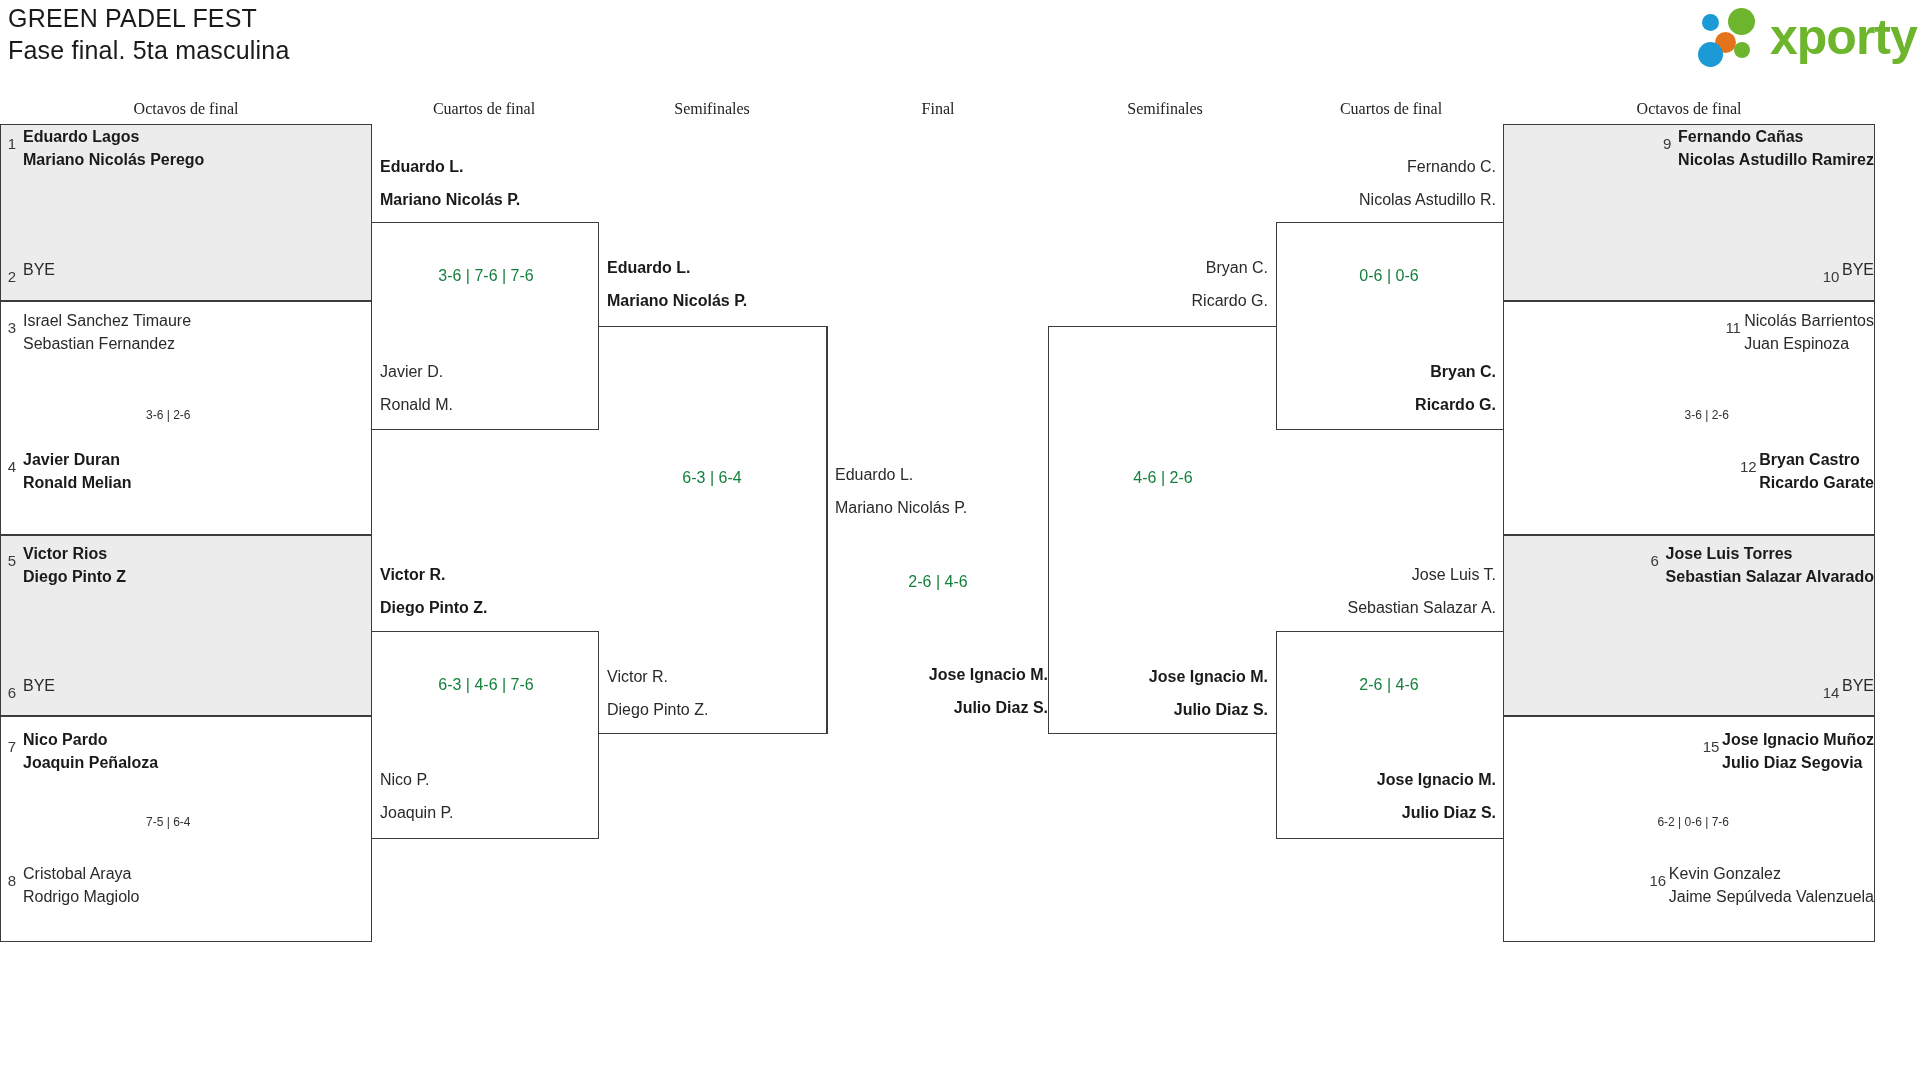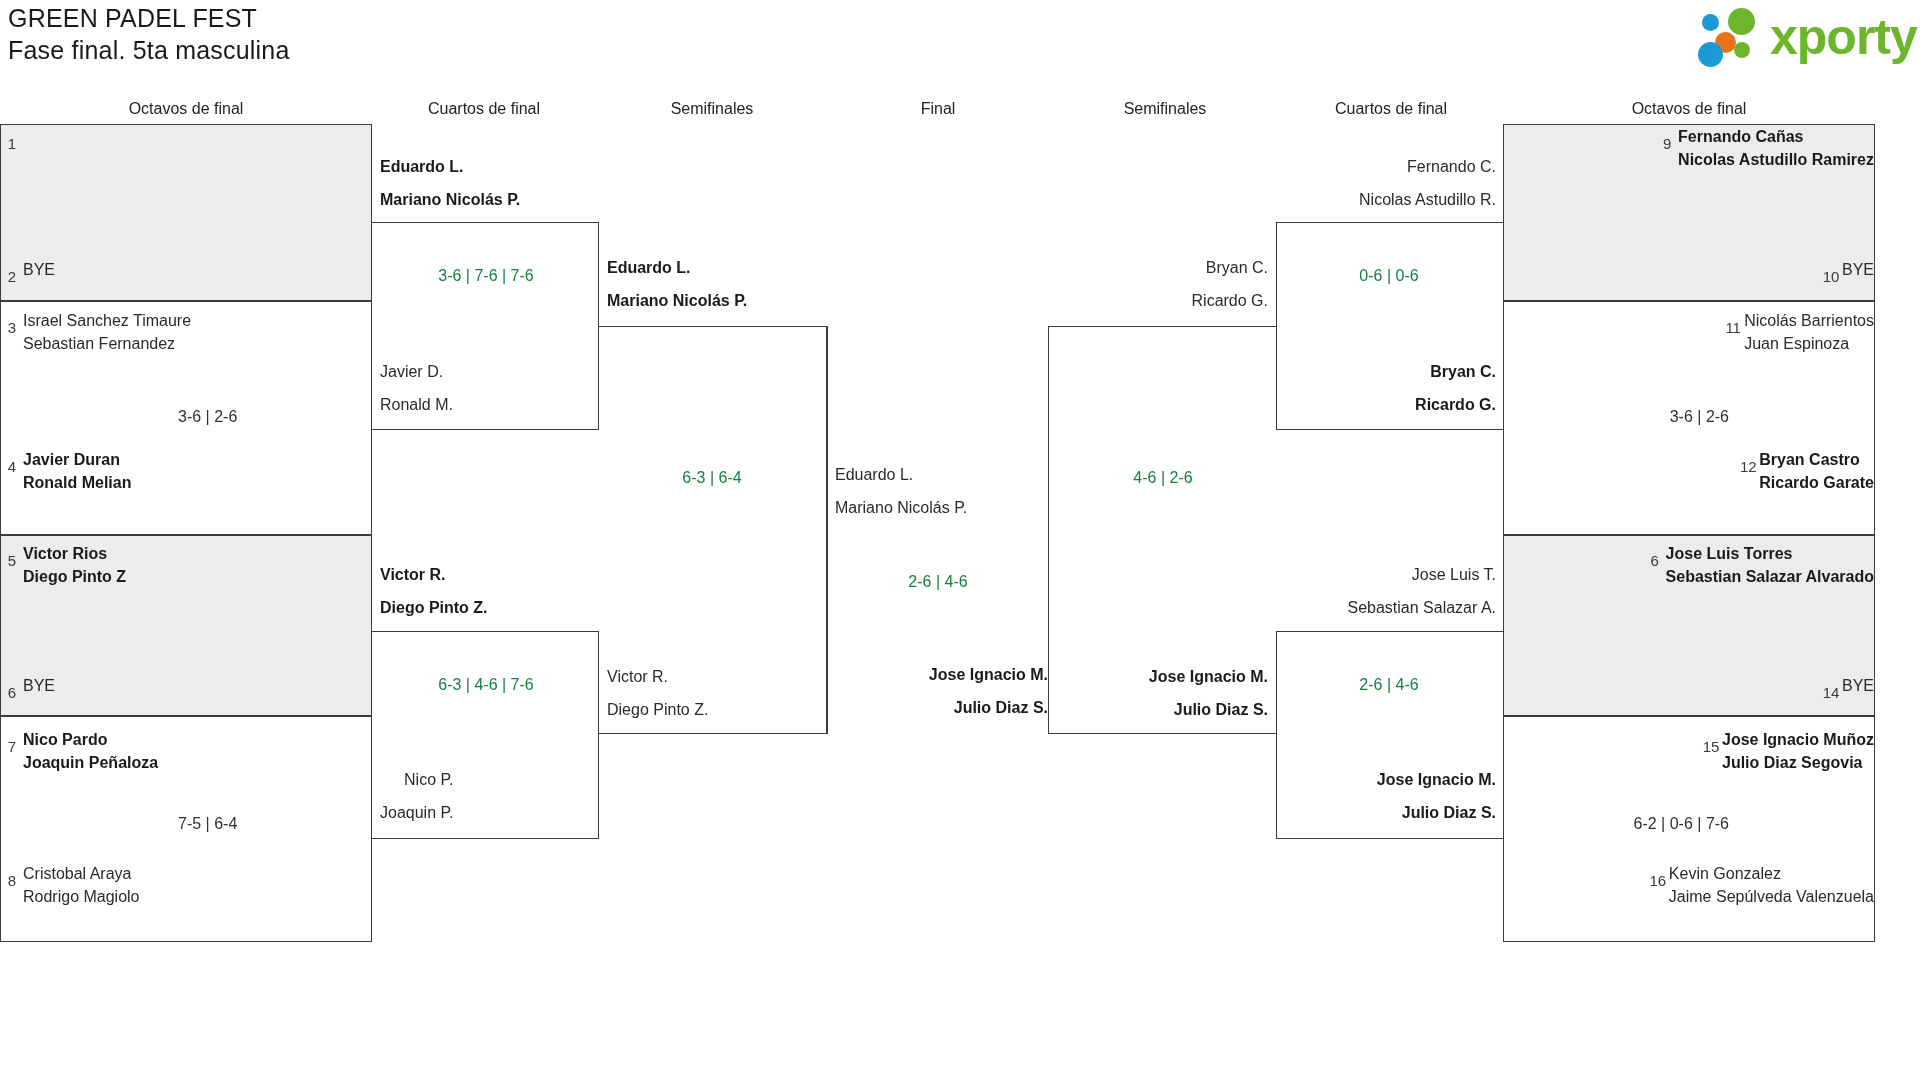--- a/index.html
+++ b/index.html
@@ -19,40 +19,41 @@
   .logo { position: absolute; right: 12px; top: 6px; width: 210px; height: 62px; }
   .logo-word { position: absolute; left: 72px; top: 4px; font-size: 50px; font-weight: 700;
                color: #6cb52d; letter-spacing: -1px; line-height: 54px; }
   .dot { position: absolute; border-radius: 50%; }
 
   
   .round-label {
     position: absolute; top: 100px; font-size: 16px; font-weight: 400;
     color: #232323; text-align: left; white-space: nowrap;
     transform: translateX(-50%);
+    font-family: Liberation Serif, serif;
   }
 
   
   .r16 {
     position: absolute;
     border: 1px solid #3c3c3c;
     background: #ffffff;
   }
   .r16.bye { background: #ececec; }
   .r16 .team { position: absolute; display: flex; align-items: flex-start; }
   .r16 .seed {
     font-size: 15px; color: #3a3a3a; width: 22px; flex: 0 0 22px;
     text-align: center; line-height: 20px; padding-top: 9px;
   }
   .r16 .names { font-size: 16px; line-height: 23px; white-space: nowrap; }
   .r16 .names.win { font-weight: 700; }
   .r16 .names.lose { font-weight: 400; color: #2a2a2a; }
   .r16 .names.bye-txt { font-weight: 400; color: #2a2a2a; font-size: 16px; }
   .r16 .score {
-    position: absolute; font-size: 16px; color: #303030; white-space: nowrap; margin-left: 32px;
+    position: absolute; font-size: 12px; color: #303030; white-space: nowrap;
   }
 
   
   .r16.right .team { flex-direction: row-reverse; }
   .r16.right .names { text-align: left; }
 
   
   .conn { position: absolute; border-color: #3c3c3c; border-style: solid; }
 
   
@@ -88,20 +89,21 @@
 <div class="round-label" style="left:484px;">Cuartos de final</div>
 <div class="round-label" style="left:712px;">Semifinales</div>
 <div class="round-label" style="left:938px;">Final</div>
 <div class="round-label" style="left:1165px;">Semifinales</div>
 <div class="round-label" style="left:1391px;">Cuartos de final</div>
 <div class="round-label" style="left:1689px;">Octavos de final</div>
 
 <div class="r16 bye" style="left:0px; top:124px; width:372px; height:177px;">
   <div class="team" style="left:0px; top:0px;">
     <span class="seed">1</span>
+    <span class="names win"><span id="l1t">Eduardo Lagos<br>Mariano Nicolás Perego</span></span>
   </div>
   <div class="team" style="left:0px; top:133px;">
     <span class="seed">2</span>
     <span class="names bye-txt">BYE</span>
   </div>
 </div>
 
 <div class="r16" style="left:0px; top:301px; width:372px; height:234px;">
   <div class="team" style="left:0px; top:7px;">
     <span class="seed">3</span>
@@ -138,21 +140,21 @@
 </div>
 
 <div class="conn" style="left:372px; top:222px; width:227px; height:208px; border-width:1px 1px 1px 0;"></div>
 <div class="adv win" style="left:380px; top:150px;"><span id="lq1t">Eduardo L.<br>Mariano Nicolás P.</span></div>
 <div class="sc" style="left:486px; top:267px;">3-6 | 7-6 | 7-6</div>
 <div class="adv lose" style="left:380px; top:355px;"><span id="lq1b">Javier D.<br>Ronald M.</span></div>
 
 <div class="conn" style="left:372px; top:631px; width:227px; height:208px; border-width:1px 1px 1px 0;"></div>
 <div class="adv win" style="left:380px; top:558px;"><span id="lq2t">Victor R.<br>Diego Pinto Z.</span></div>
 <div class="sc" style="left:486px; top:676px;">6-3 | 4-6 | 7-6</div>
-<div class="adv lose" style="left:380px; top:763px;text-align:right;"><span id="lq2b">Nico P.<br>Joaquin P.</span></div>
+<div class="adv lose" style="left:380px; top:763px;"><span id="lq2b">Nico P.<br>Joaquin P.</span></div>
 
 <div class="conn" style="left:599px; top:326px; width:228px; height:408px; border-width:1px 1px 1px 0;"></div>
 <div class="adv win" style="left:607px; top:251px;"><span id="lst">Eduardo L.<br>Mariano Nicolás P.</span></div>
 <div class="sc" style="left:712px; top:469px;text-align:right;">6-3 | 6-4</div>
 <div class="adv lose" style="left:607px; top:660px;"><span id="lsb">Victor R.<br>Diego Pinto Z.</span></div>
 
 <div class="conn" style="left:827px; top:326px; width:0; height:408px; border-width:0 0 0 1px;"></div>
 <div class="adv lose" style="left:835px; top:458px;"><span id="ft">Eduardo L.<br>Mariano Nicolás P.</span></div>
 <div class="sc" style="left:938px; top:573px;">2-6 | 4-6</div>
 <div class="adv win" style="left:1048px; top:658px; text-align:right; transform:translateX(-100%);"><span id="fb">Jose Ignacio M.<br>Julio Diaz S.</span></div>

